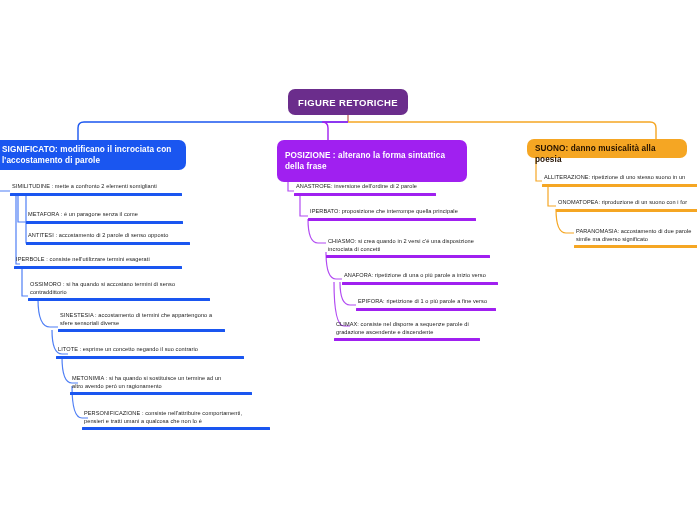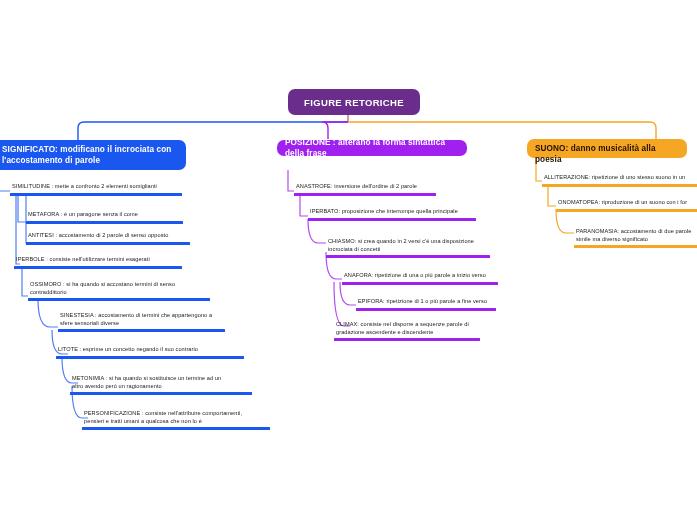--- a/index.html
+++ b/index.html
@@ -22,21 +22,21 @@
     position: absolute;
     left: 0; top: 0;
     width: 697px; height: 520px;
     pointer-events: none;
   }
 
   
   .root-node {
     position: absolute;
     left: 288px; top: 89px;
-    width: 132px; height: 26px;
+    width: 120px; height: 26px;
     background: #6B2D8C;
     border-radius: 7px;
     display: flex;
     align-items: center;
     justify-content: center;
     box-sizing: border-box;
   }
   .root-node .label {
     color: #ffffff;
     font-size: 9.5px;
@@ -62,21 +62,21 @@
     letter-spacing: 0.1px;
   }
   #branch-head-significato {
     left: -12px; top: 140px;
     width: 198px; height: 30px;
     background: #1A56F0;
     padding-left: 14px;
   }
   #branch-head-posizione {
     left: 277px; top: 140px;
-    width: 190px; height: 16px;
+    width: 190px; height: 42px;
     background: #A020F0;
   }
   #branch-head-suono {
     left: 527px; top: 139px;
     width: 160px; height: 19px;
     background: #F5A623;
     align-items: flex-start;
   }
   #branch-head-suono .label {
     color: #231100;

